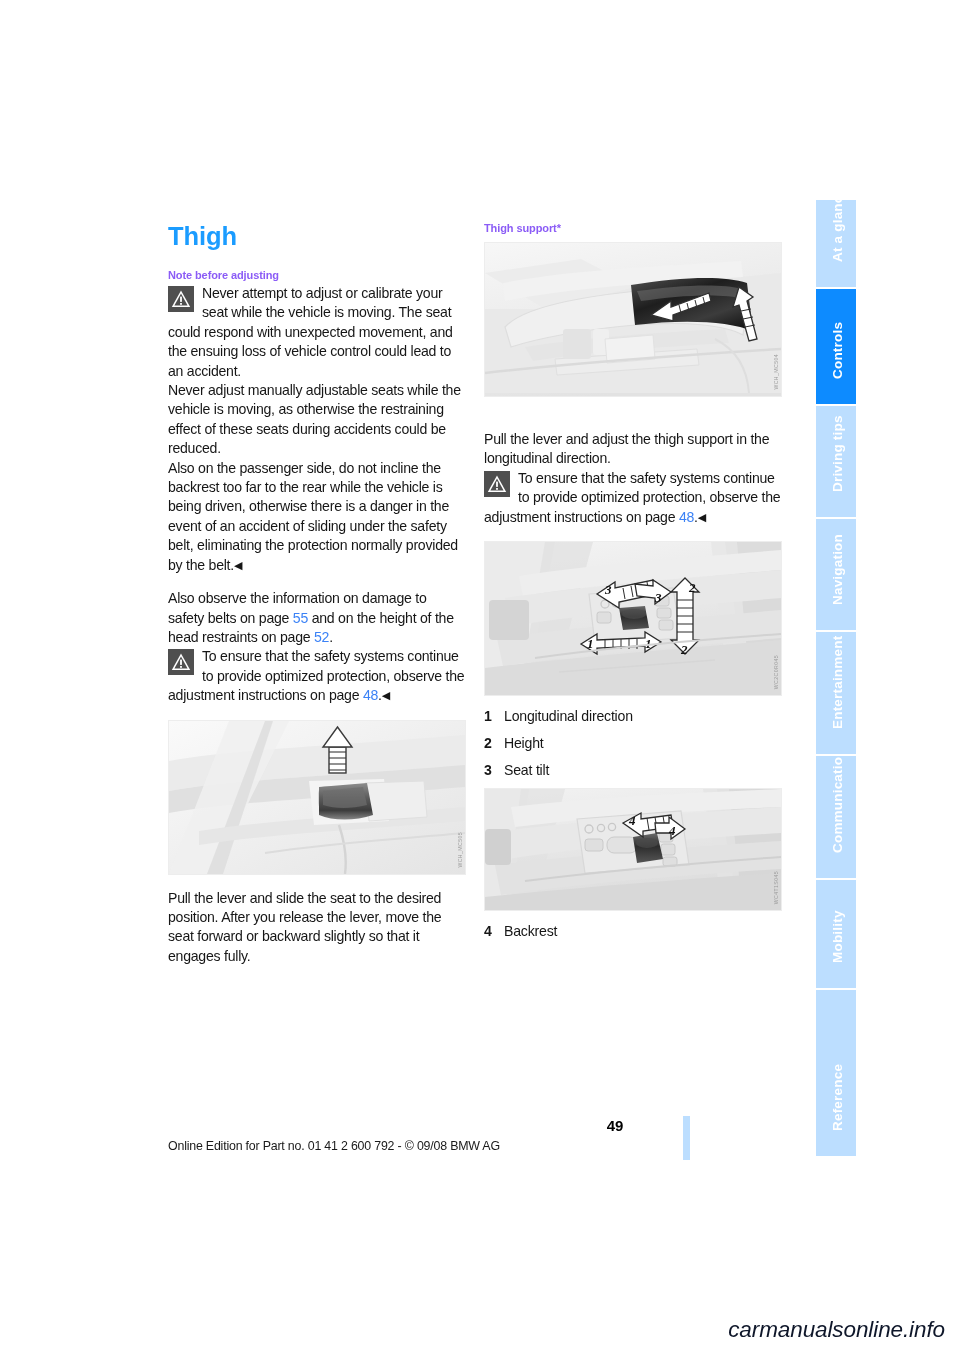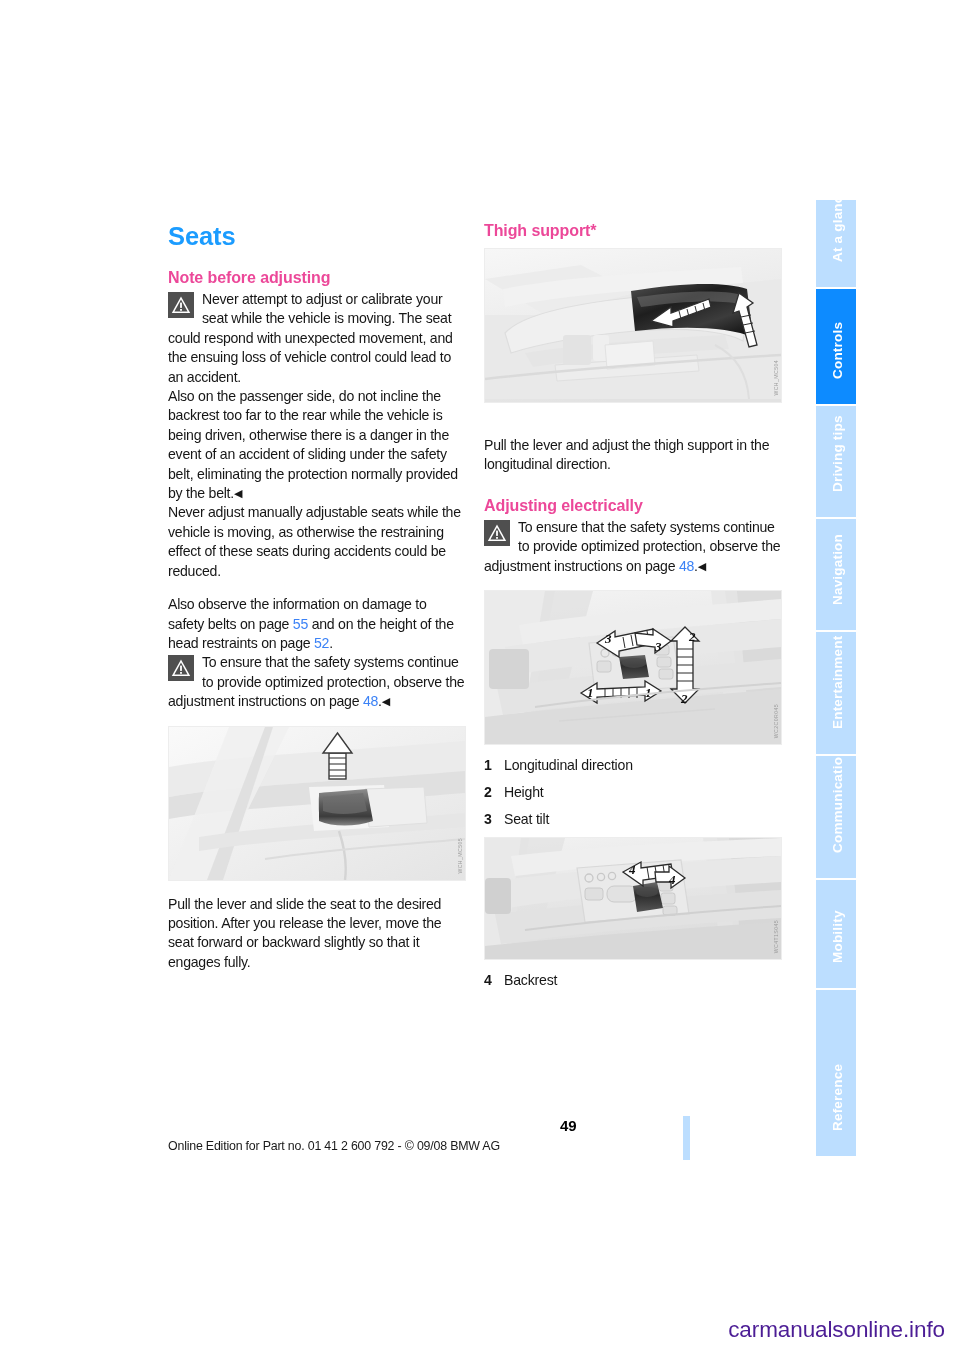--- a/index.html
+++ b/index.html
@@ -61,22 +61,22 @@
   #col-right { left: 484px; top: 222px; }
 
   h1.chapter-title {
     color: #1b9cff;
     font-size: 25.5px;
     font-weight: bold;
     letter-spacing: -0.1px;
     margin-bottom: 18px;
   }
   h2.section-title {
-    color: #ec4899;
-    font-size: 16px;
+    color: #8b5cf6;
+    font-size: 11px;
     font-weight: bold;
     letter-spacing: -0.1px;
     margin-bottom: 3px;
   }
   h2.section-title.spaced { margin-top: 22px; }
   h2.section-title.rt { margin-bottom: 8px; }
 
   p.body {
     font-size: 14.1px;
     line-height: 19.4px;
@@ -141,21 +141,21 @@
     top: 1116px;
     width: 7px;
     height: 44px;
     background: #bcdeff;
   }
   #footer-pageno {
     position: absolute;
     left: 560px;
     top: 1117px;
     width: 110px;
-    text-align: left;
+    text-align: center;
     font-size: 15px;
     font-weight: bold;
     color: #000000;
   }
   #footer-edition {
     position: absolute;
     left: 168px;
     top: 1139px;
     width: 502px;
     text-align: left;
@@ -163,22 +163,23 @@
     color: #1a1a1a;
     letter-spacing: -0.2px;
   }
   #watermark {
     position: absolute;
     left: 0;
     top: 1317px;
     width: 945px;
     text-align: right;
     font-size: 22.5px;
-    color: #4c1d95;
+    color: #0f172a;
     letter-spacing: -0.1px;
+    font-style: italic;
   }
 </style>
 </head>
 <body>
 
 <div id="page">
 
   <div id="sidebar">
     <div class="side-tab" style="flex:0 0 89px;">
       <span class="side-tab-label">At a glance</span>
@@ -201,39 +202,39 @@
     <div class="side-tab" style="flex:0 0 110px;">
       <span class="side-tab-label">Mobility</span>
     </div>
     <div class="side-tab" style="flex:0 0 166px;">
       <span class="side-tab-label">Reference</span>
     </div>
   </div>
 
   <div class="column" id="col-left">
 
-    <h1 class="chapter-title">Seats</h1>
+    <h1 class="chapter-title">Thigh</h1>
 
     <h2 class="section-title">Note before adjusting</h2>
 
     <p class="body warn-para">
       <span class="warn-icon">
         <svg width="22" height="22" viewBox="0 0 22 22">
           <polygon points="11,2.5 20.2,19 1.8,19" fill="#ffffff"></polygon>
           <polygon points="11,5.6 17.6,17.6 4.4,17.6" fill="#4f4f4f"></polygon>
           <rect x="10.1" y="8.6" width="1.8" height="5.3" fill="#ffffff"></rect>
           <rect x="10.1" y="15.0" width="1.8" height="1.8" fill="#ffffff"></rect>
         </svg>
       </span>
       <span>Never attempt to adjust or calibrate your seat while the vehicle is moving. The seat could respond with unexpected movement, and the ensuing loss of vehicle control could lead to an accident.</span>
     </p>
 
+    <p class="body">Never adjust manually adjustable seats while the vehicle is moving, as otherwise the restraining effect of these seats during accidents could be reduced.</p>
+
     <p class="body"><span>Also on the passenger side, do not incline the backrest too far to the rear while the vehicle is being driven, otherwise there is a danger in the event of an accident of sliding under the safety belt, eliminating the protection normally provided by the belt.</span><span class="endmark">◀</span></p>
-
-    <p class="body">Never adjust manually adjustable seats while the vehicle is moving, as otherwise the restraining effect of these seats during accidents could be reduced.</p>
 
     <p class="body gap"><span>Also observe the information on damage to safety belts on page </span><span class="xref">55</span><span> and on the height of the head restraints on page </span><span class="xref">52</span><span>.</span></p>
 
 
     <p class="body warn-para">
       <span class="warn-icon">
         <svg width="22" height="22" viewBox="0 0 22 22">
           <polygon points="11,2.5 20.2,19 1.8,19" fill="#ffffff"></polygon>
           <polygon points="11,5.6 17.6,17.6 4.4,17.6" fill="#4f4f4f"></polygon>
           <rect x="10.1" y="8.6" width="1.8" height="5.3" fill="#ffffff"></rect>
@@ -337,21 +338,20 @@
         <rect x="108" y="86" width="16" height="26" rx="3" fill="#efefef"></rect>
         <path d="M120,96 L168,92 L170,116 L122,120 Z" fill="#f2f2f2" stroke="#e2e2e2"></path>
         <path d="M0,130 C90,120 200,112 296,106" fill="none" stroke="#dadada" stroke-width="2.4"></path>
         <path d="M230,96 C250,106 262,124 264,150" fill="none" stroke="#dedede" stroke-width="2"></path>
       </svg>
       <span class="code">WCH_MC504</span>
     </div>
 
     <p class="body" style="margin-top:33px;">Pull the lever and adjust the thigh support in the longitudinal direction.</p>
 
-    <h2 class="section-title spaced">Adjusting electrically</h2>
 
     <p class="body warn-para">
       <span class="warn-icon">
         <svg width="22" height="22" viewBox="0 0 22 22">
           <polygon points="11,2.5 20.2,19 1.8,19" fill="#ffffff"></polygon>
           <polygon points="11,5.6 17.6,17.6 4.4,17.6" fill="#4f4f4f"></polygon>
           <rect x="10.1" y="8.6" width="1.8" height="5.3" fill="#ffffff"></rect>
           <rect x="10.1" y="15.0" width="1.8" height="1.8" fill="#ffffff"></rect>
         </svg>
       </span>

